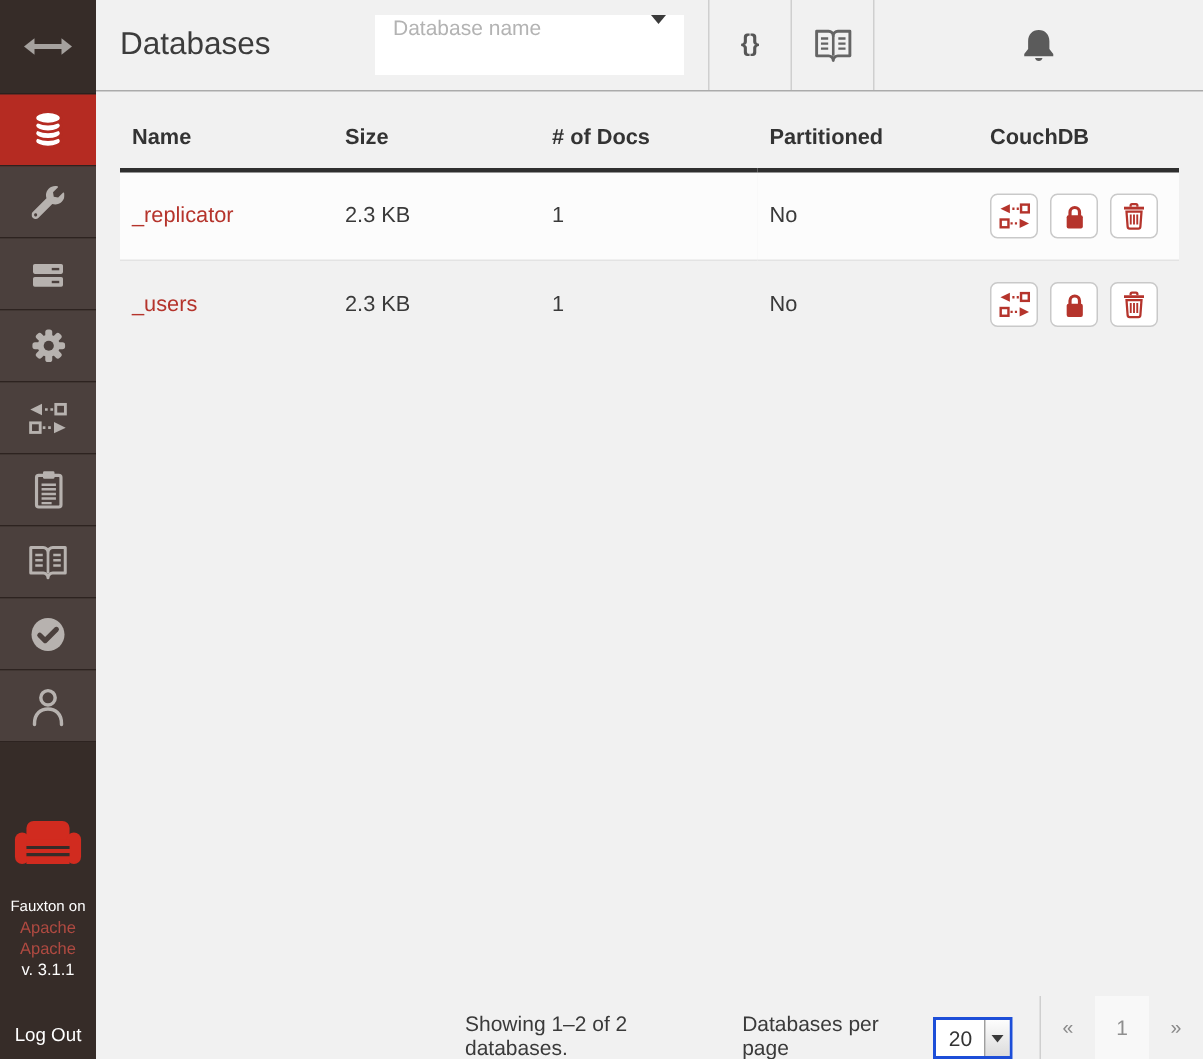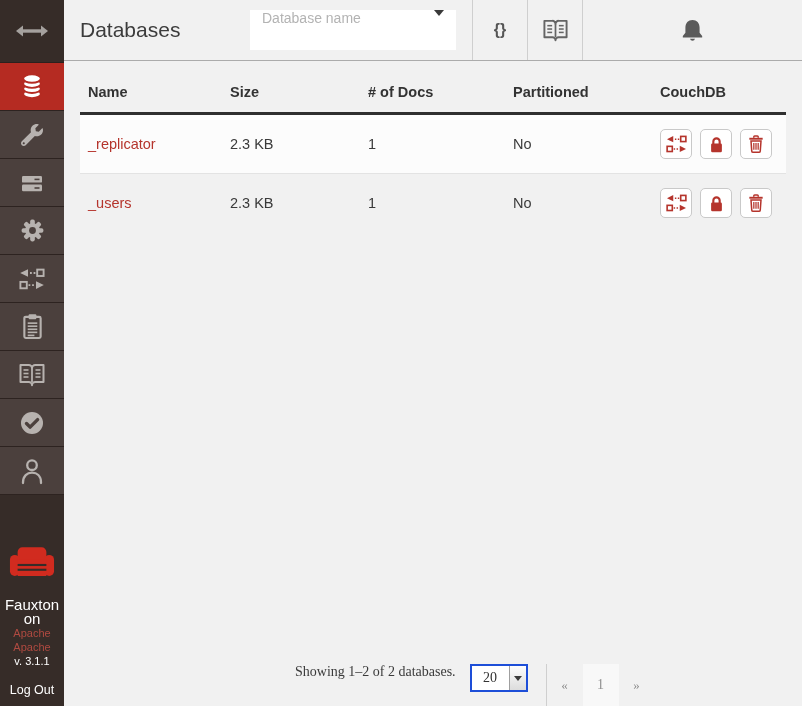--- a/index.html
+++ b/index.html
@@ -6,21 +6,21 @@
   html,body { width:802px; height:706px; overflow:hidden; }
   body { font-family:"Liberation Sans", sans-serif; font-size:14px; color:#333; background:#f1f1f1; }
   .app { position:relative; width:802px; height:706px; display:flex; }
 
   
   .sidebar { position:relative; width:64px; flex:0 0 64px; background:#362c28; height:706px; }
   .side-toggle { height:63px; display:flex; align-items:center; justify-content:center; border-bottom:1px solid #2b211e; cursor:pointer; }
   .nav-item { height:48px; background:#4b403d; border-bottom:1px solid #2d2320; display:flex; align-items:center; justify-content:center; cursor:pointer; }
   .nav-item.active { background:#b52b22; }
   .branding { position:absolute; top:546px; left:0; width:64px; text-align:center; }
-  .branding .tagline { margin-top:12px; font-size:15px; line-height:14px; color:#fff; }
+  .branding .tagline { margin-top:12px; font-size:10px; line-height:14px; color:#fff; }
   .branding .brandlink { font-size:11px; line-height:14px; color:#b04a41; }
   .branding .version { font-size:11px; line-height:14px; color:#fff; }
   .logout { position:absolute; bottom:9px; left:0; width:64px; text-align:center; color:#fff; font-size:12.5px; cursor:pointer; }
 
   
   .main { position:relative; flex:1; display:flex; flex-direction:column; background:#f1f1f1; }
 
   header { height:61px; flex:0 0 61px; display:flex; align-items:stretch; border-bottom:1px solid #ababab; background:#f1f1f1; }
   .hdr-title-wrap { flex:0 0 186px; display:flex; align-items:center; padding-left:16px; }
   h1 { font-size:21px; font-weight:400; color:#3c3c3c; }
@@ -41,21 +41,21 @@
   th { text-align:left; font-size:14.5px; font-weight:bold; color:#333; padding:9px 8px 12px 8px; border-bottom:3px solid #2f2f2f; }
   th.c-name{width:142px} th.c-size{width:138px} th.c-docs{width:145px} th.c-part{width:147px}
   tbody tr { height:50px; }
   tbody tr.striped { background:#fcfcfc; border-bottom:1px solid #e3e3e3; }
   td { padding:4px 8px; font-size:14.5px; color:#3a3a3a; }
   td a { color:#b5342c; text-decoration:none; cursor:pointer; }
   .actions-cell { display:flex; align-items:center; gap:8px; height:50px; }
   .action-btn { width:32px; height:30px; background:#fff; border:1px solid #c9c9c9; border-radius:5px; display:flex; align-items:center; justify-content:center; cursor:pointer; padding:0; }
 
   
-  footer { position:absolute; bottom:0; left:0; right:0; height:42px; display:flex; align-items:flex-start; background:#f1f1f1;font-family:Liberation Serif, serif; }
+  footer { position:absolute; bottom:0; left:15px; right:0; height:42px; display:flex; align-items:flex-end; background:#f1f1f1; }
   .showing { margin-left:231px; font-size:14px; color:#3a3a3a; }
   .perpage-label { margin-left:22px; font-size:14px; color:#3a3a3a; }
   .fake-select { margin-left:14px; width:58px; height:28px; background:#fff; border:2px solid #1d4ed8; display:flex; align-items:center; cursor:pointer; }
   .fake-select .val { flex:1; text-align:center; font-size:14px; color:#333; }
   .fake-select .arrow-seg { width:17px; height:100%; border-left:1px solid #9f9f9f; background:linear-gradient(#fdfdfd,#dcdcdc); display:flex; align-items:center; justify-content:center; }
   .arrow-seg .caret-down { position:static; border-left-width:4px; border-right-width:4px; border-top-width:5px; }
   .pg-divider { width:1px; height:42px; background:#cfcfcf; margin-left:18px; }
   .pager { display:flex; height:42px; align-items:center; }
   .pg-btn { width:36px; height:42px; line-height:42px; text-align:center; color:#8a8a8a; font-size:13px; cursor:pointer; }
   .pg-current { width:36px; height:42px; line-height:42px; text-align:center; background:#f8f8f8; color:#8f8f8f; font-size:14px; cursor:pointer; }
@@ -344,20 +344,21 @@
                 </button>
               </div>
             </td>
           </tr>
         </tbody>
       </table>
     </div>
 
     <footer>
       <span class="showing">Showing 1–2 of 2 databases.</span>
+      <span class="perpage-label">Databases per page</span>
       <div class="fake-select">
         <span class="val">20</span>
         <span class="arrow-seg">
             <span class="caret-down"></span>
           </span>
       </div>
       <div class="pg-divider"></div>
       <div class="pager">
         <span class="pg-btn">«</span>
         <span class="pg-current">1</span>

